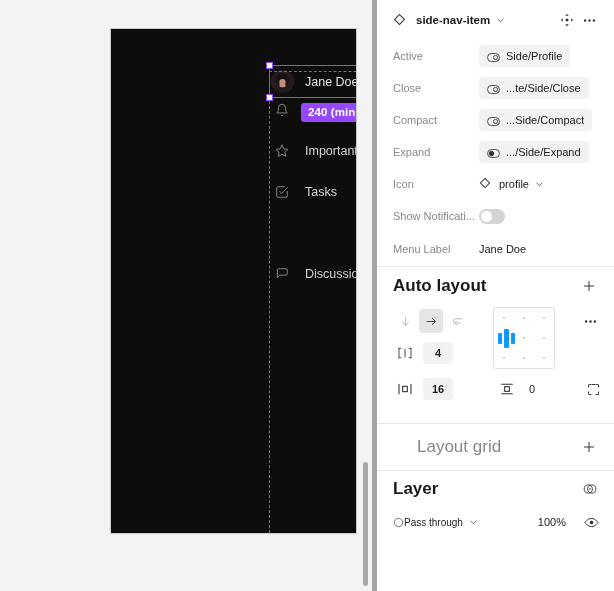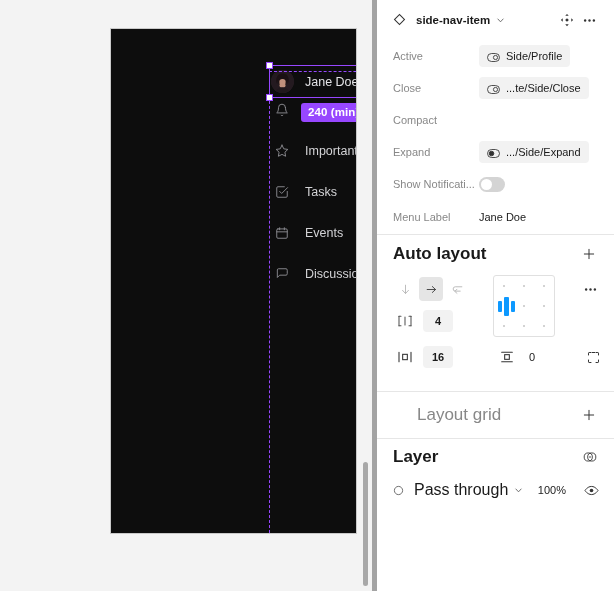--- a/index.html
+++ b/index.html
@@ -240,21 +240,21 @@
     width: 20px; height: 20px; display: flex;
     align-items: center; justify-content: center; color: #333;
   }
 
   
   .layer-row {
     display: flex; align-items: center;
     height: 30px; padding: 0 14px 0 16px;
   }
   .blend-circle { width: 11px; height: 11px; flex: 0 0 11px; color: #555; }
-  .blend-name { font-size: 16px; color: #1a1a1a; margin-left: 10px; }
+  .blend-name { font-size: 10px; color: #1a1a1a; }
   .opacity { font-size: 11px; color: #1a1a1a; margin-left: auto; margin-right: 16px; }
   .eye { width: 18px; height: 18px; display: flex; align-items: center; justify-content: center; color: #333; }
   .layer-badge { width: 20px; height: 20px; display:flex; align-items:center; justify-content:center; color:#333; }
 </style>
 </head>
 <body>
 
 <div id="root">
 
   <div class="canvas">
@@ -300,31 +300,20 @@
       <div class="nav-row" style="top: 148px;">
         <span class="nav-icon">
           <svg width="14" height="14" viewBox="0 0 24 24" fill="none" stroke="currentColor" stroke-width="1.6" stroke-linecap="round" stroke-linejoin="round">
               <path d="M21 11v8a2 2 0 0 1-2 2H5a2 2 0 0 1-2-2V5a2 2 0 0 1 2-2h11"></path>
               <polyline points="8 11 11.5 14.5 21.5 4.5"></polyline>
             </svg>
         </span>
         <span class="nav-label">Tasks</span>
       </div>
 
-      <div class="nav-row" style="top: 189px;">
-        <span class="nav-icon">
-          <svg width="14" height="14" viewBox="0 0 24 24" fill="none" stroke="currentColor" stroke-width="1.6" stroke-linecap="round" stroke-linejoin="round">
-              <rect x="3" y="5" width="18" height="16" rx="2"></rect>
-              <line x1="3" y1="10" x2="21" y2="10"></line>
-              <line x1="8" y1="3" x2="8" y2="6.5"></line>
-              <line x1="16" y1="3" x2="16" y2="6.5"></line>
-            </svg>
-        </span>
-        <span class="nav-label">Events</span>
-      </div>
 
       <div class="nav-row" style="top: 230px;">
         <span class="nav-icon">
           <svg width="14" height="14" viewBox="0 0 24 24" fill="none" stroke="currentColor" stroke-width="1.6" stroke-linecap="round" stroke-linejoin="round">
               <path d="M21 12a2 2 0 0 1-2 2H8l-4 4V5a2 2 0 0 1 2-2h13a2 2 0 0 1 2 2z"></path>
             </svg>
         </span>
         <span class="nav-label">Discussions</span>
       </div>
 
@@ -396,37 +385,66 @@
                 <circle cx="17" cy="9" r="4.2"></circle>
               </svg>
           </span>
           <span class="pill-text">...te/Side/Close</span>
         </span>
       </span>
     </div>
 
     <div class="prop-row">
       <span class="prop-label">Compact</span>
+      <span class="prop-value">
+        <span class="pill">
+          <span class="bool-glyph">
+            <svg width="13" height="9" viewBox="0 0 26 18" fill="none" stroke="currentColor" stroke-width="1.7">
+                <rect x="1" y="1" width="24" height="16" rx="8"></rect>
+                <circle cx="17" cy="9" r="4.2"></circle>
+              </svg>
+          </span>
+          <span class="pill-text">...Side/Compact</span>
+        </span>
+      </span>
     </div>
 
     <div class="prop-row">
       <span class="prop-label">Expand</span>
       <span class="prop-value">
         <span class="pill">
           <span class="bool-glyph">
             <svg width="13" height="9" viewBox="0 0 26 18" fill="none" stroke="currentColor" stroke-width="1.7">
                 <rect x="1" y="1" width="24" height="16" rx="8"></rect>
                 <circle cx="9" cy="9" r="4.6" fill="currentColor"></circle>
               </svg>
           </span>
           <span class="pill-text">.../Side/Expand</span>
         </span>
       </span>
     </div>
 
+    <div class="prop-row">
+      <span class="prop-label">Icon</span>
+      <span class="prop-value">
+        <span class="icon-select">
+          <span>
+            <svg width="12" height="12" viewBox="0 0 24 24" fill="none" stroke="currentColor" stroke-width="1.9">
+                <rect x="12" y="2.8" width="13" height="13" transform="rotate(45 12 2.8)"></rect>
+              </svg>
+          </span>
+          <span class="lbl">profile</span>
+          <span class="chev">
+            <svg width="9" height="9" viewBox="0 0 24 24" fill="none" stroke="currentColor" stroke-width="2.2" stroke-linecap="round" stroke-linejoin="round">
+                <polyline points="5 8 12 15.5 19 8"></polyline>
+              </svg>
+          </span>
+        </span>
+      </span>
+    </div>
 
 
     <div class="prop-row">
       <span class="prop-label">Show Notificati...</span>
       <span class="prop-value">
         <span class="toggle off">
             <span class="knob"></span>
           </span>
       </span>
     </div>

